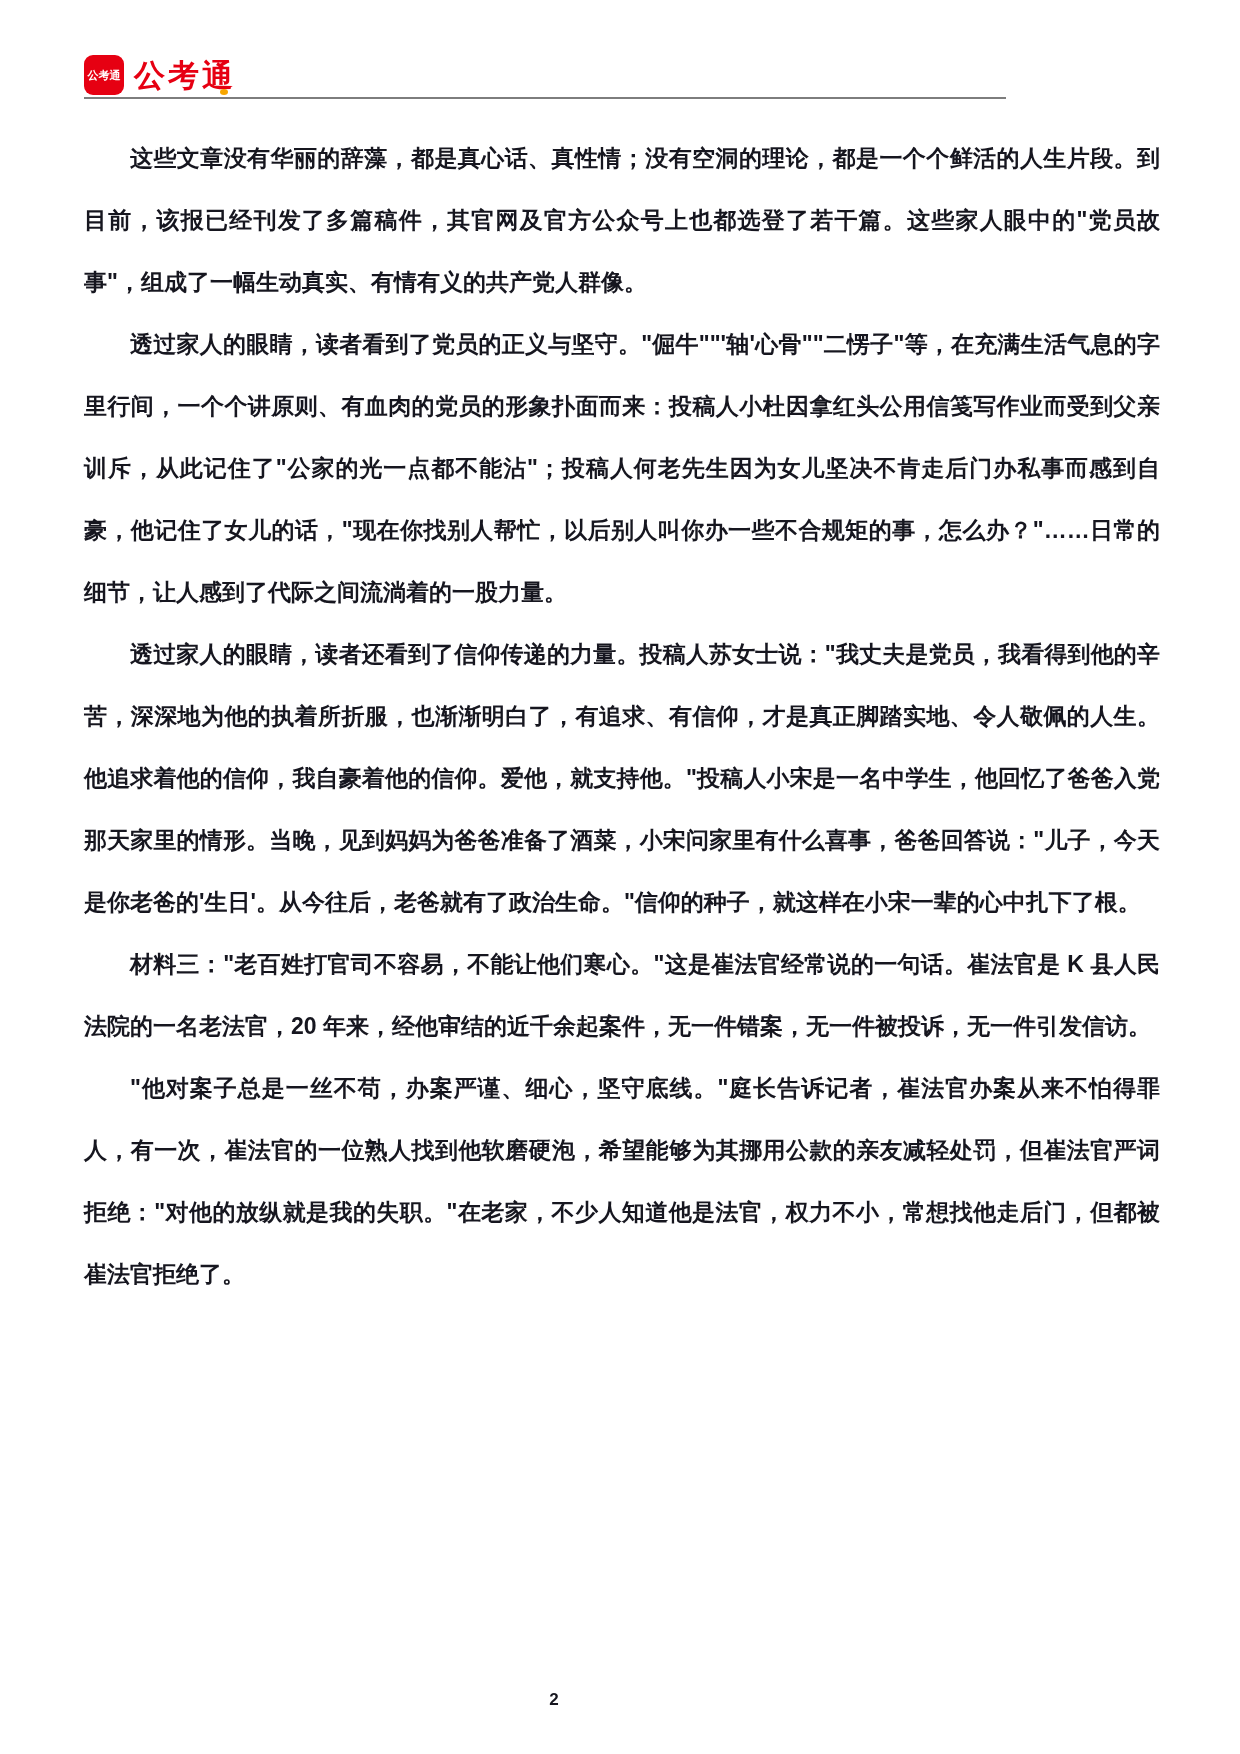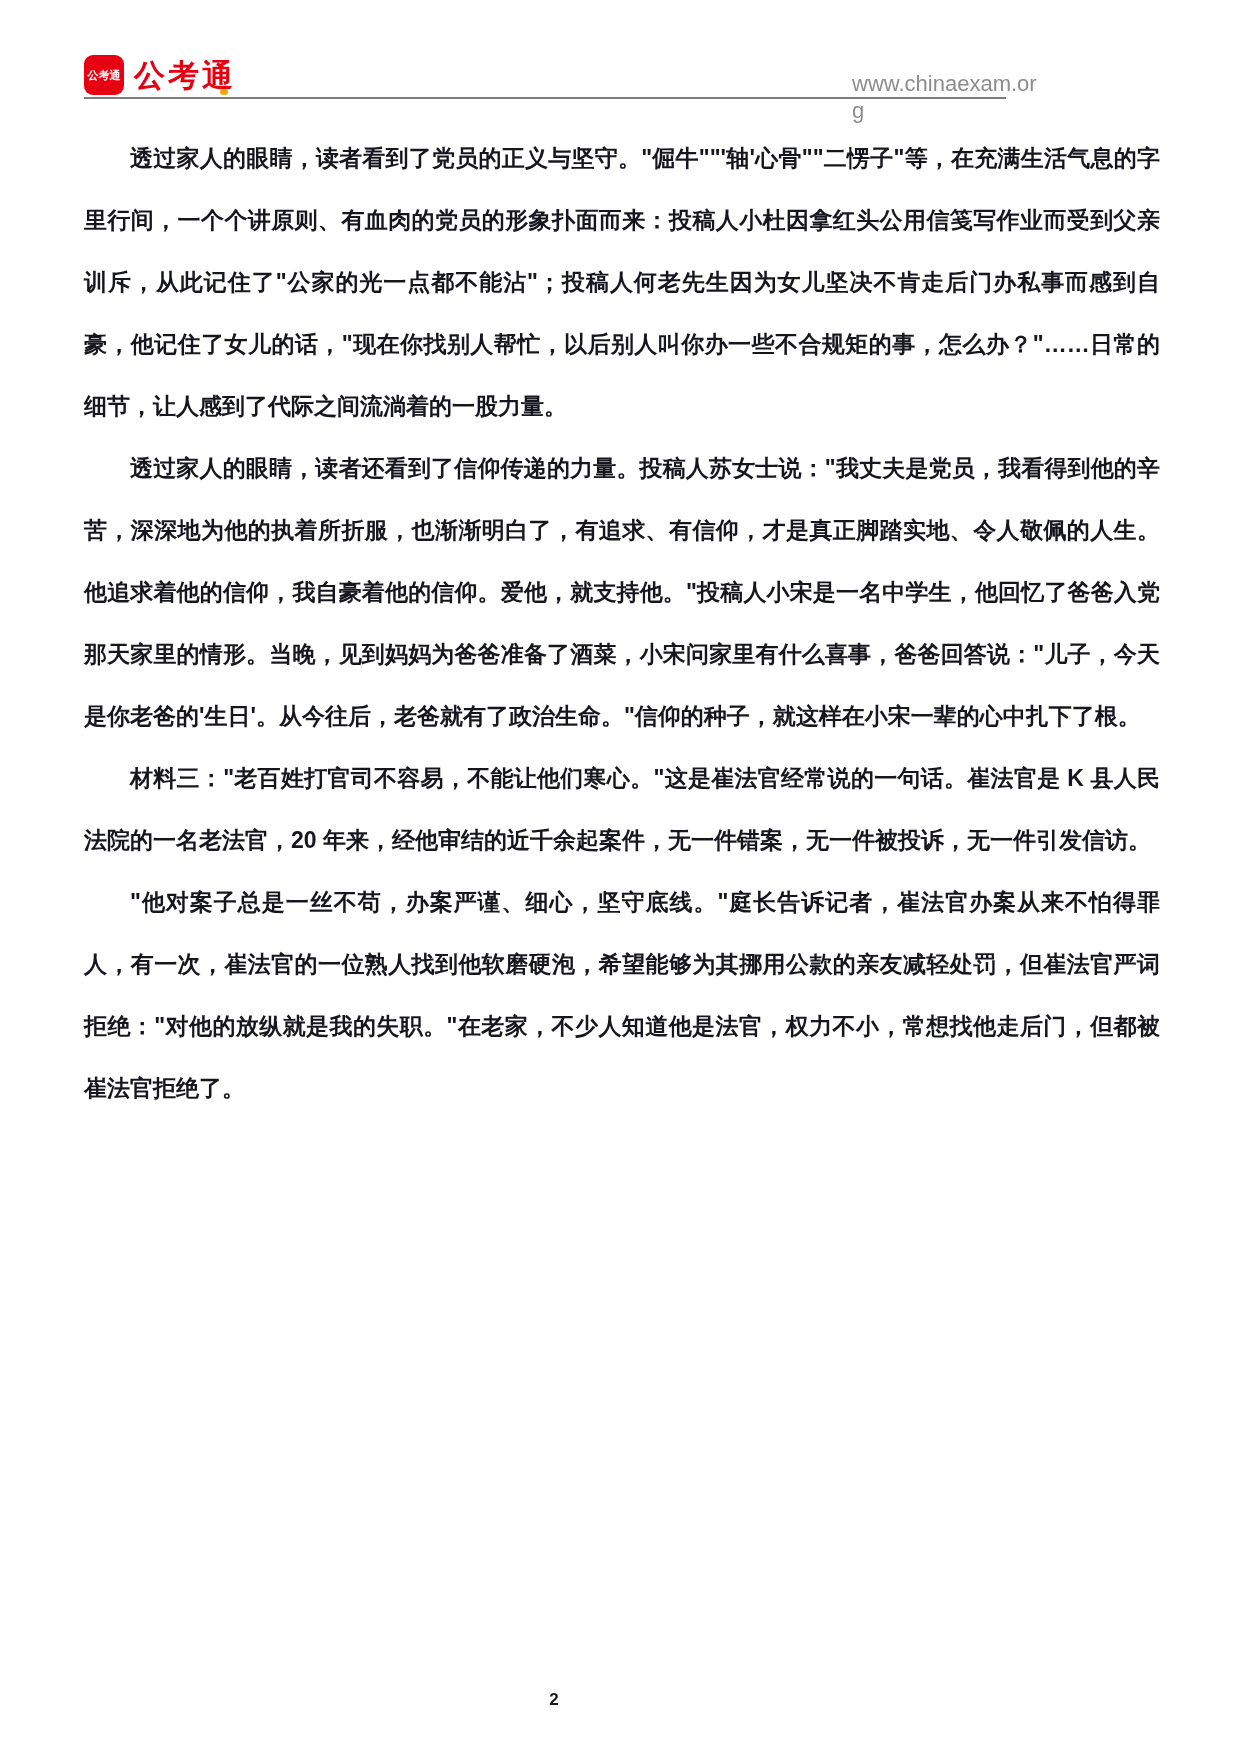--- a/index.html
+++ b/index.html
@@ -112,23 +112,23 @@
       <span>公考通</span>
     </div>
     <div class="logo-word">
       <span>公考通</span>
       <span class="accent-dot"></span>
     </div>
   </div>
 
   <div class="header-rule"></div>
 
-  <div class="site-url">www.chinaexam.org</div>
 
   <div class="content">
+    <p class="indent">这些文章没有华丽的辞藻，都是真心话、真性情；没有空洞的理论，都是一个个鲜活的人生片段。到目前，该报已经刊发了多篇稿件，其官网及官方公众号上也都选登了若干篇。这些家人眼中的"党员故事"，组成了一幅生动真实、有情有义的共产党人群像。</p>
     <p class="indent">透过家人的眼睛，读者看到了党员的正义与坚守。"倔牛""'轴'心骨""二愣子"等，在充满生活气息的字里行间，一个个讲原则、有血肉的党员的形象扑面而来：投稿人小杜因拿红头公用信笺写作业而受到父亲训斥，从此记住了"公家的光一点都不能沾"；投稿人何老先生因为女儿坚决不肯走后门办私事而感到自豪，他记住了女儿的话，"现在你找别人帮忙，以后别人叫你办一些不合规矩的事，怎么办？"……日常的细节，让人感到了代际之间流淌着的一股力量。</p>
     <p class="indent">透过家人的眼睛，读者还看到了信仰传递的力量。投稿人苏女士说："我丈夫是党员，我看得到他的辛苦，深深地为他的执着所折服，也渐渐明白了，有追求、有信仰，才是真正脚踏实地、令人敬佩的人生。他追求着他的信仰，我自豪着他的信仰。爱他，就支持他。"投稿人小宋是一名中学生，他回忆了爸爸入党那天家里的情形。当晚，见到妈妈为爸爸准备了酒菜，小宋问家里有什么喜事，爸爸回答说："儿子，今天是你老爸的'生日'。从今往后，老爸就有了政治生命。"信仰的种子，就这样在小宋一辈的心中扎下了根。</p>
     <p class="indent">材料三："老百姓打官司不容易，不能让他们寒心。"这是崔法官经常说的一句话。崔法官是 K 县人民法院的一名老法官，20 年来，经他审结的近千余起案件，无一件错案，无一件被投诉，无一件引发信访。</p>
     <p class="indent">"他对案子总是一丝不苟，办案严谨、细心，坚守底线。"庭长告诉记者，崔法官办案从来不怕得罪人，有一次，崔法官的一位熟人找到他软磨硬泡，希望能够为其挪用公款的亲友减轻处罚，但崔法官严词拒绝："对他的放纵就是我的失职。"在老家，不少人知道他是法官，权力不小，常想找他走后门，但都被崔法官拒绝了。</p>
   </div>
 
   <div class="page-number">2</div>
 
 </div>
 

